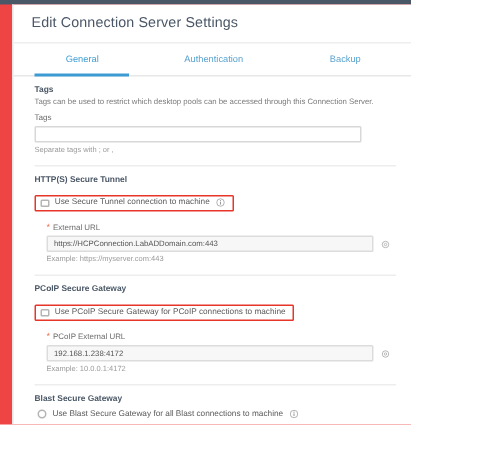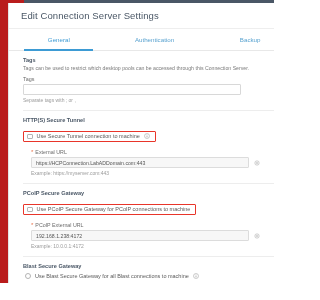--- a/index.html
+++ b/index.html
@@ -13,23 +13,22 @@
     overflow: hidden;
     font-family: "Liberation Sans", sans-serif;
     color: #565656;
     -webkit-font-smoothing: antialiased;
   }
 
   #app {
     position: relative;
     width: 274px;
     height: 283px;
-    background: #b91c1c;
+    background: #ef4444;
     overflow: hidden;
-    padding-left: 24px;
   }
 
   
   .topstrip {
     height: 3px;
     background: #4a5766;
     width: 100%;
   }
 
   .modal {

